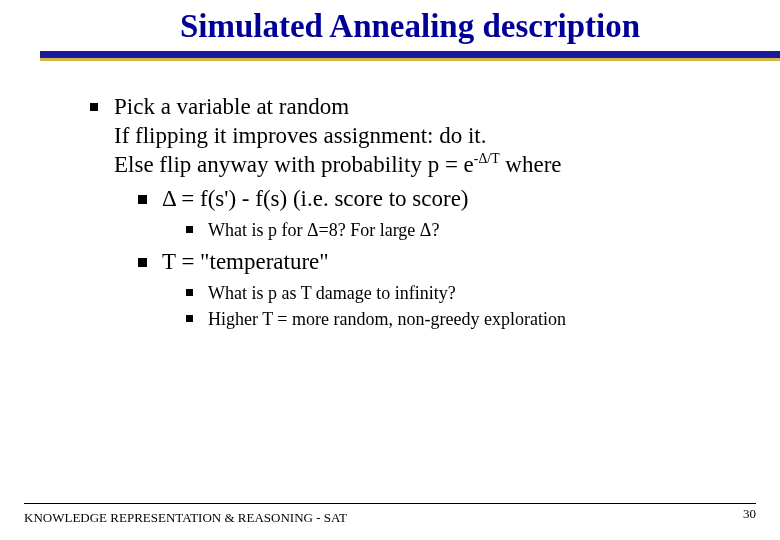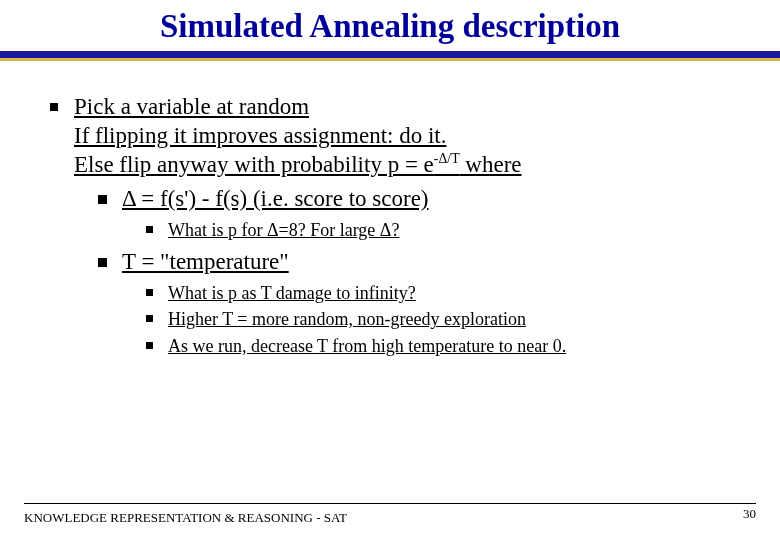--- a/index.html
+++ b/index.html
@@ -10,20 +10,21 @@
     background: #ffffff;
     font-family: "Times New Roman", Times, serif;
     color: #000000;
     overflow: hidden;
   }
   .slide {
     position: relative;
     width: 780px;
     height: 540px;
     box-sizing: border-box;
+    padding-left: 40px;
   }
   .title {
     text-align: center;
     font-size: 33px;
     font-weight: bold;
     color: #000099;
     padding-top: 8px;
     padding-bottom: 6px;
   }
   .rule-wrap {
@@ -50,21 +51,20 @@
     list-style: none;
     margin: 0;
     padding: 0 0 0 20px;
     font-size: 23px;
     line-height: 1.25;
   }
   ul.lvl1 > li {
     position: relative;
     padding-left: 24px;
     margin-bottom: 1px;
-    text-decoration: underline;
   }
   ul.lvl1 > li::before {
     content: "";
     position: absolute;
     left: 0;
     top: 0.45em;
     width: 8px;
     height: 8px;
     background: #000;
   }
@@ -164,21 +164,20 @@
             <span>Δ = f(s') - f(s) (i.e. score to score)</span>
             <ul class="lvl3">
               <li>What is p for Δ=8?  For large Δ?</li>
             </ul>
           </li>
           <li>
             <span>T = "temperature"</span>
             <ul class="lvl3">
               <li>What is p as T damage to infinity?</li>
               <li>Higher T = more random, non-greedy exploration</li>
-              <li>As we run, decrease T from high temperature to near 0.</li>
             </ul>
           </li>
         </ul>
       </li>
     </ul>
   </div>
 
   <div class="footer-line"></div>
   <div class="footer-text">KNOWLEDGE REPRESENTATION &amp; REASONING - SAT</div>
   <div class="footer-number">30</div>

